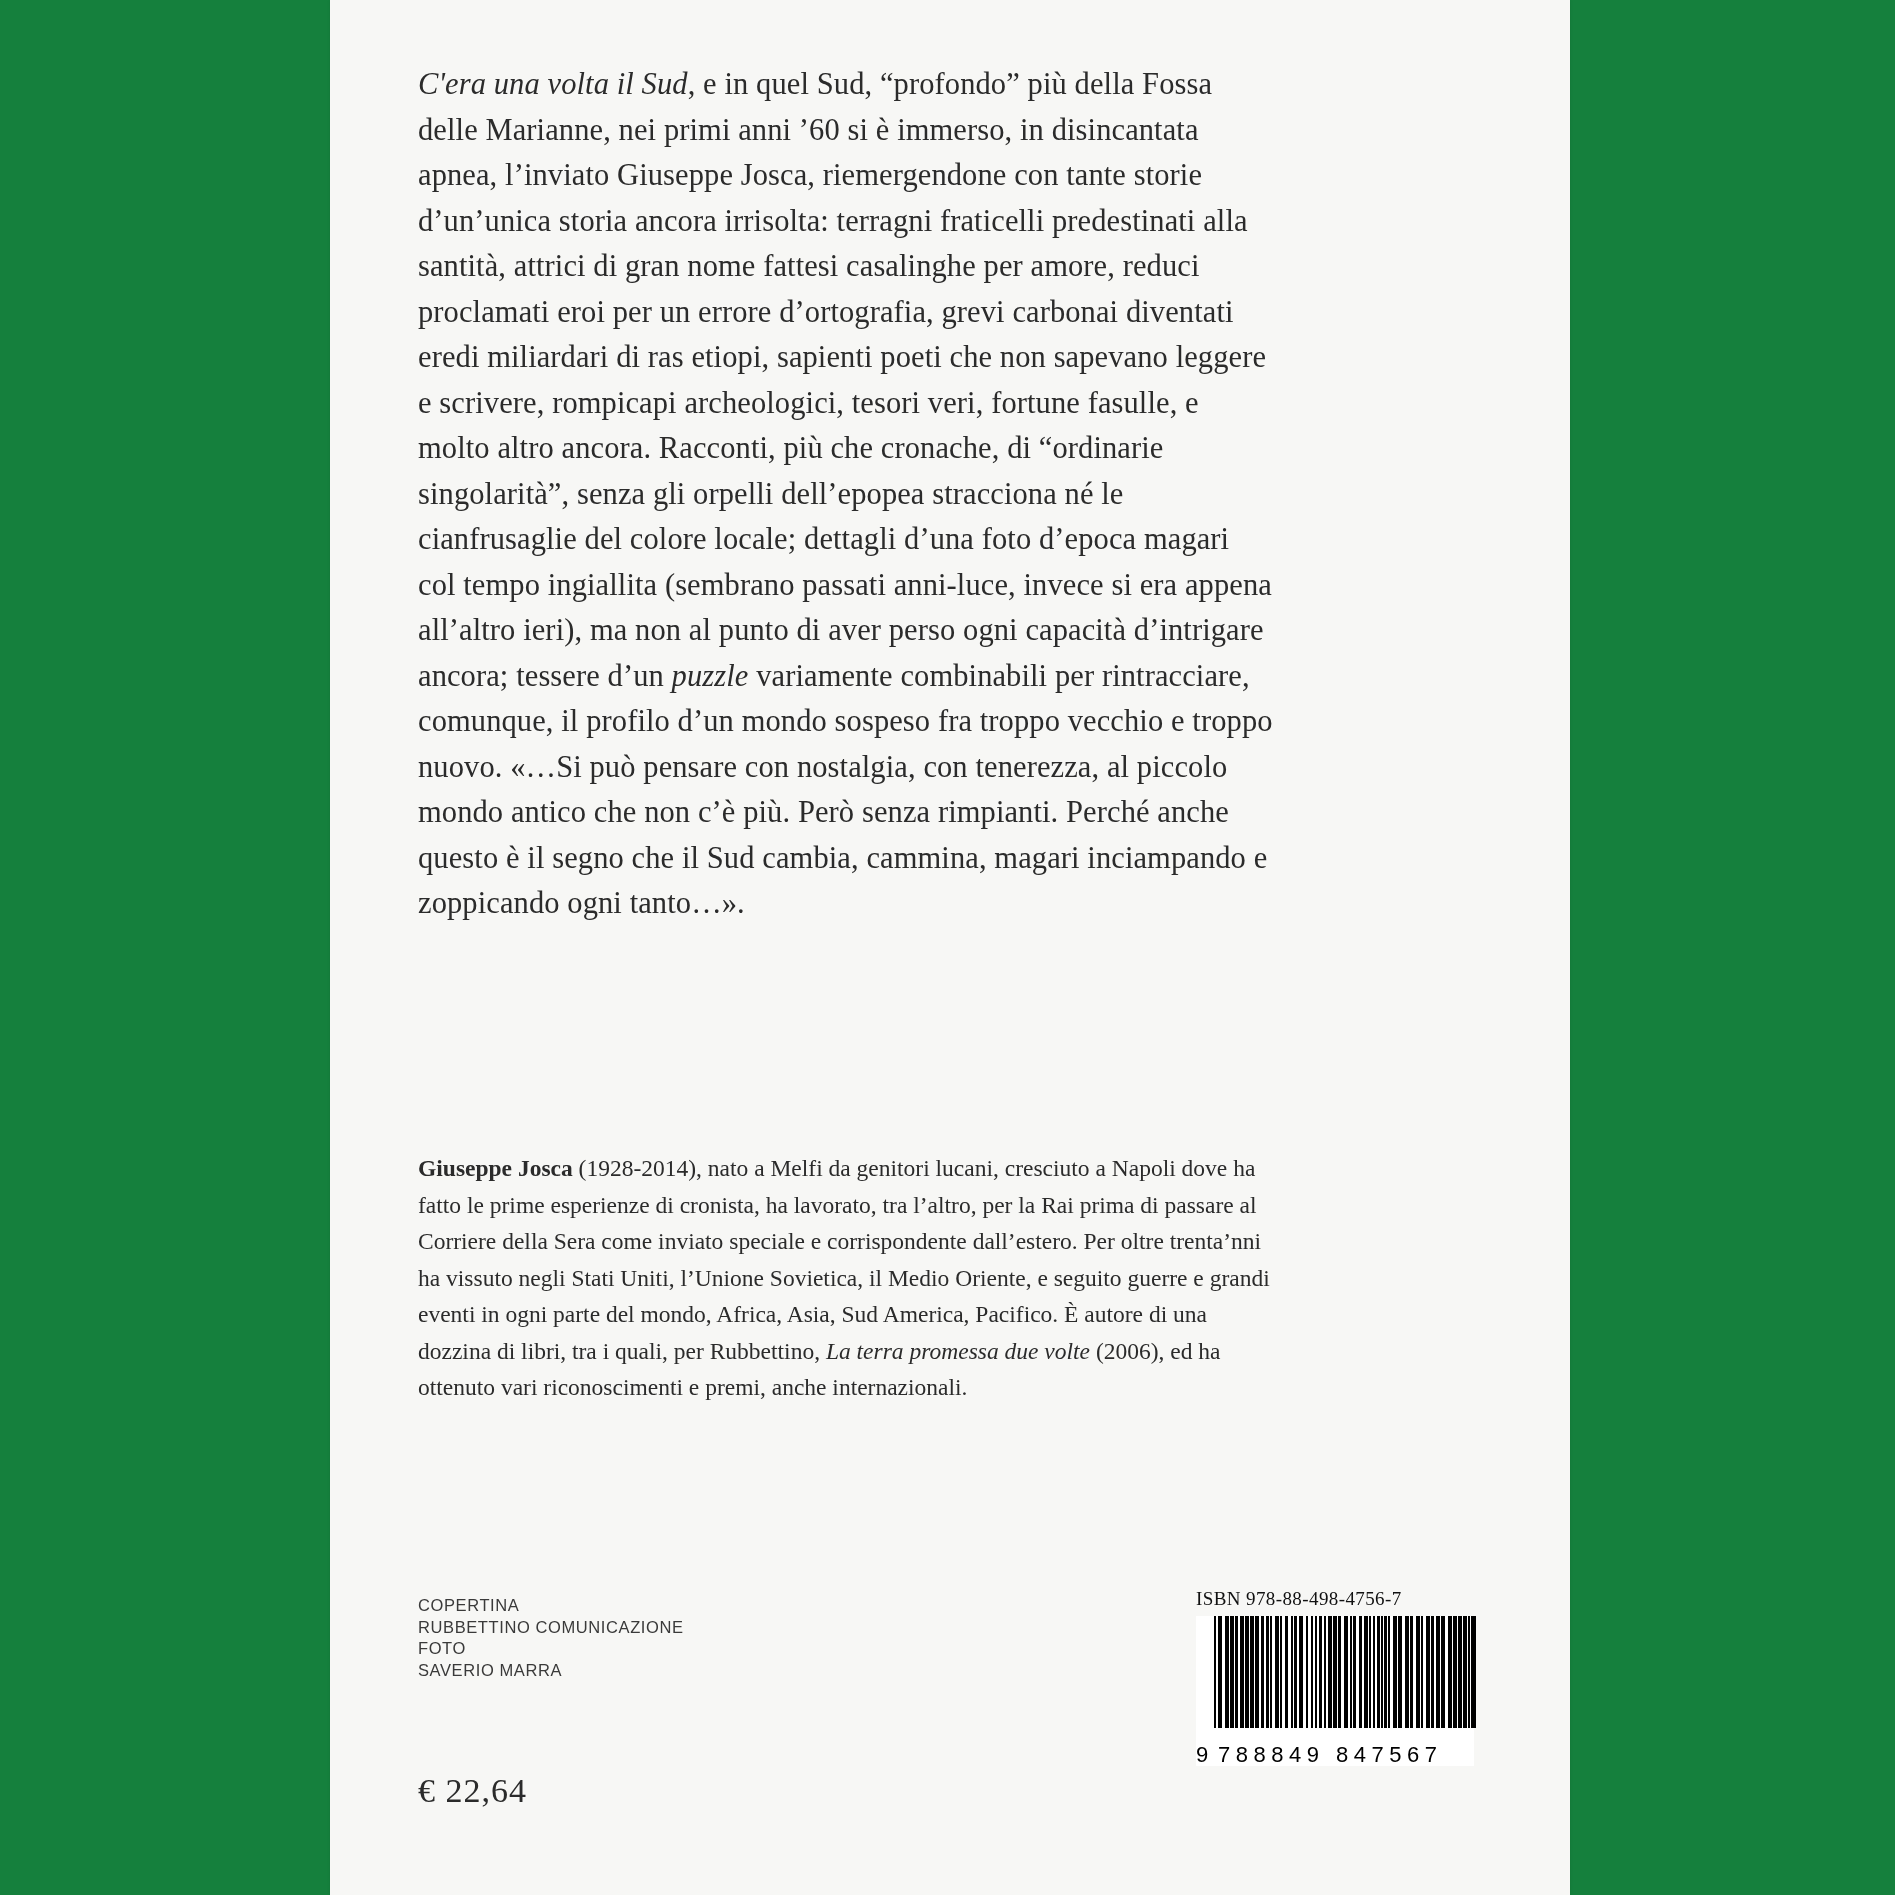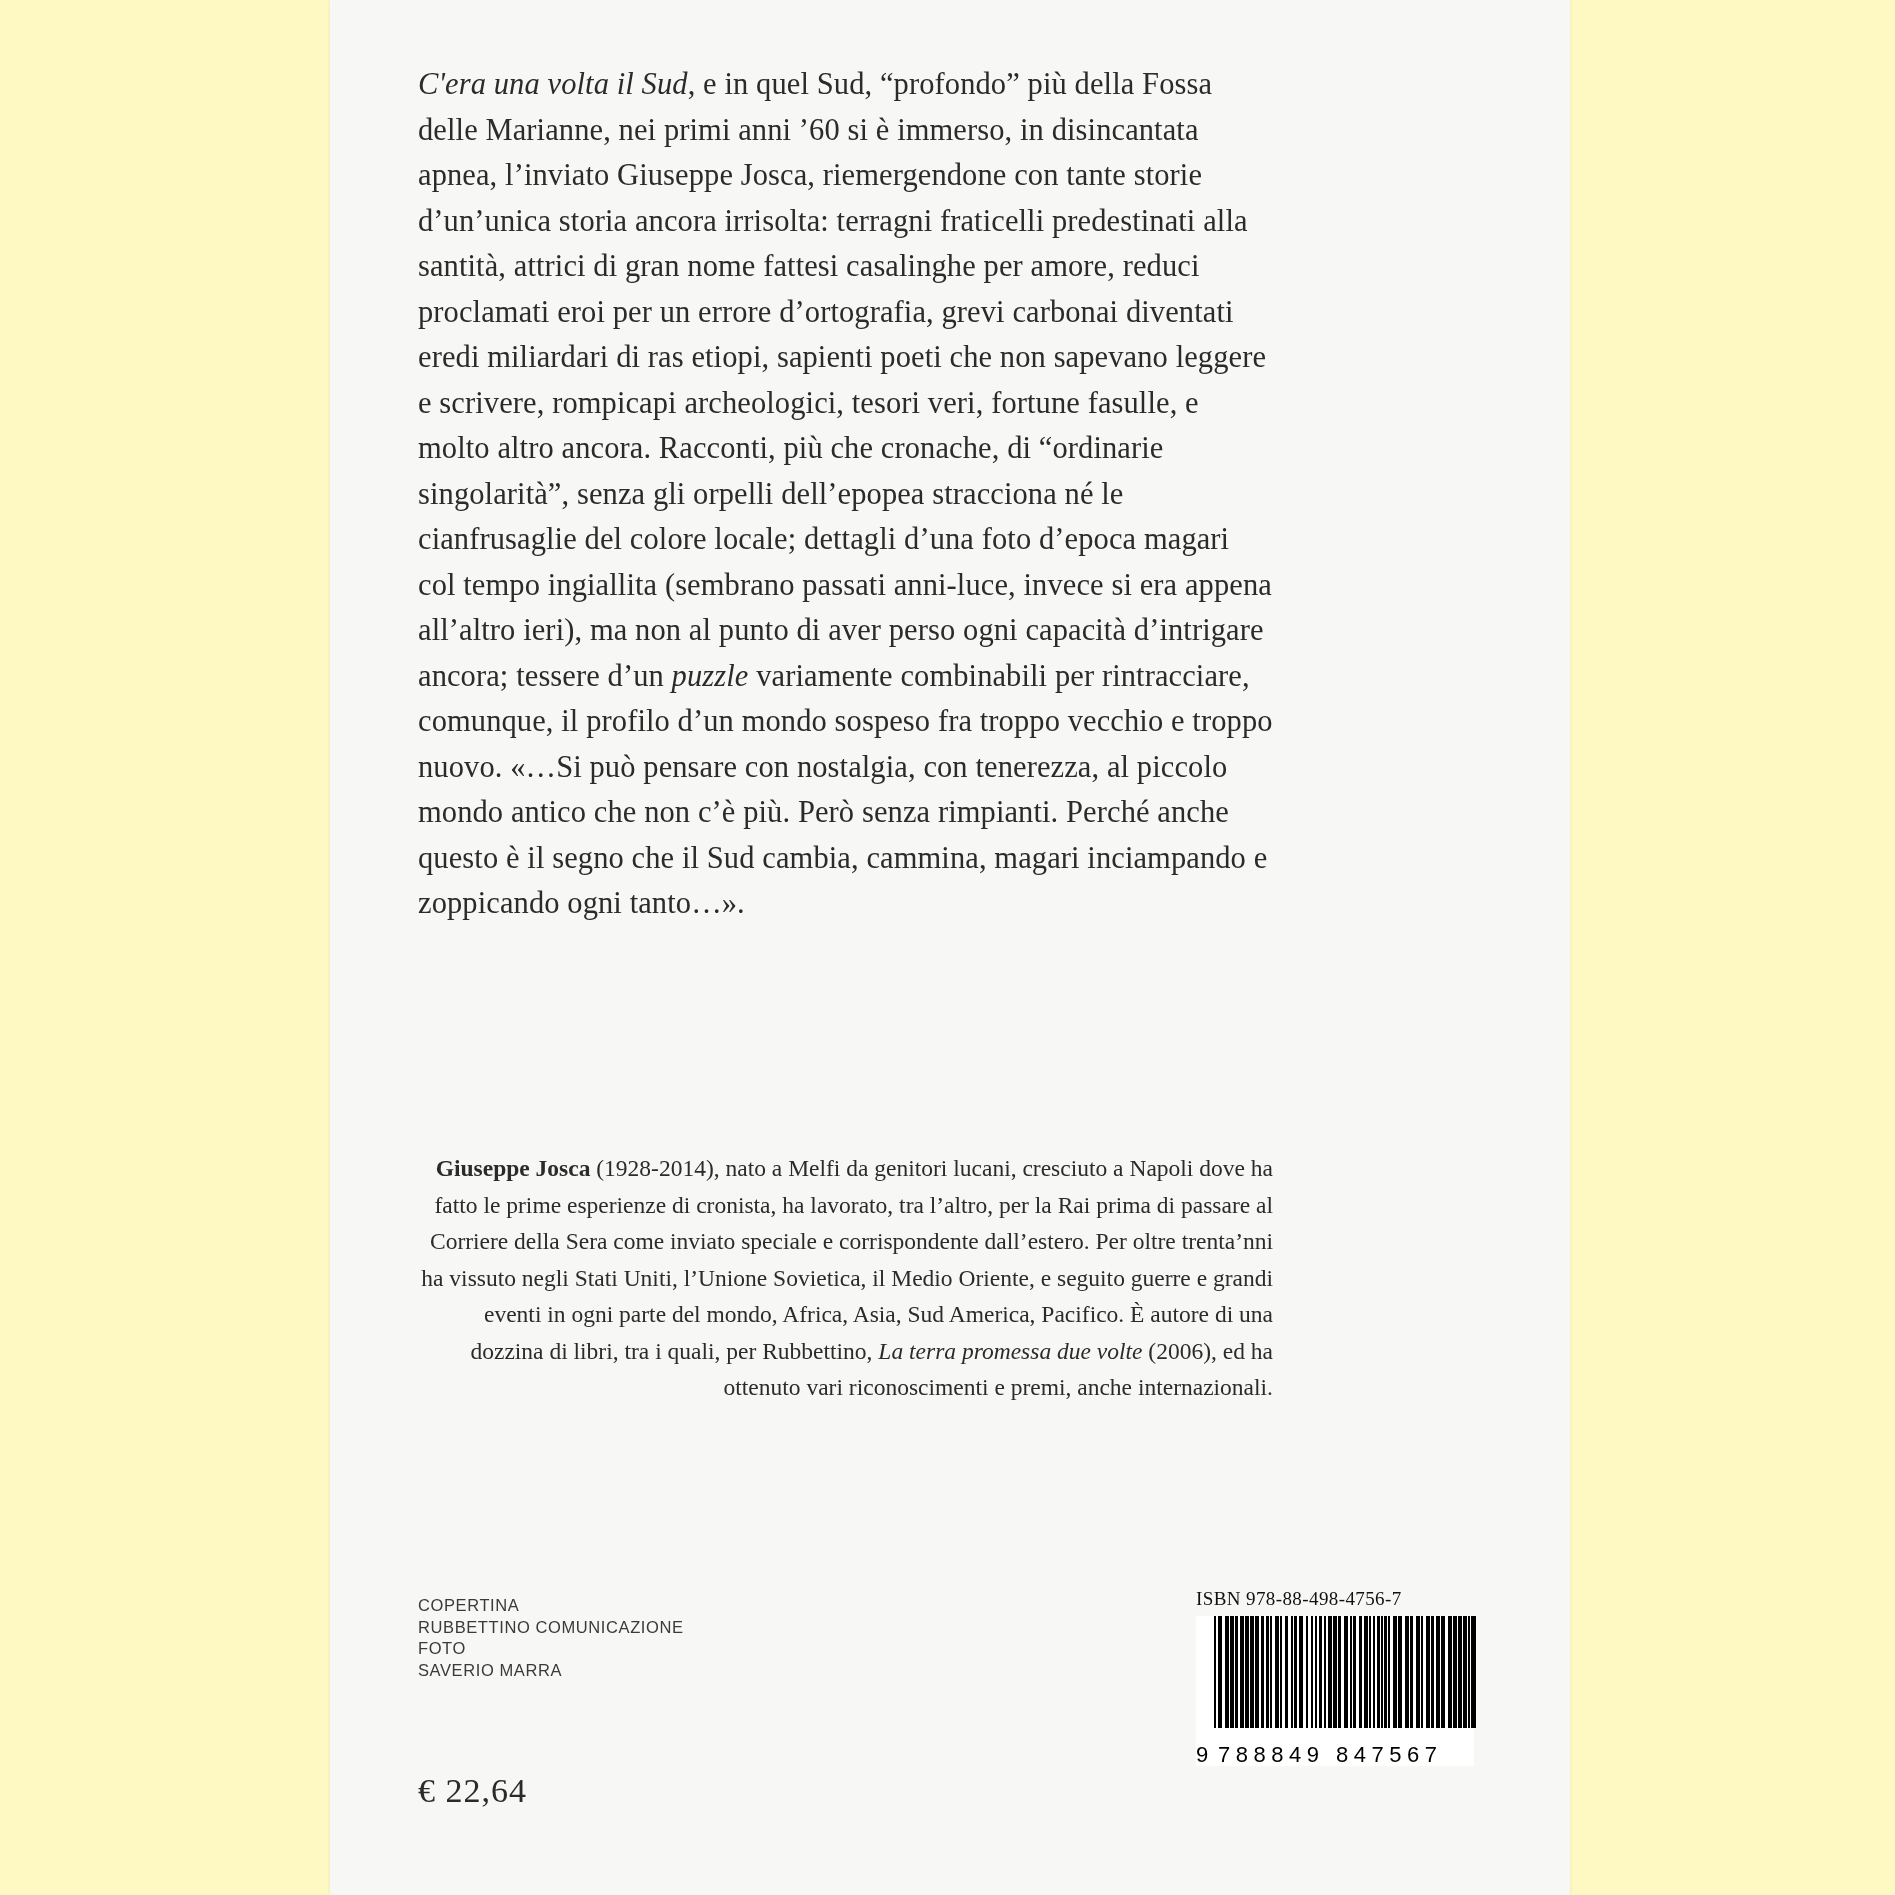--- a/index.html
+++ b/index.html
@@ -12,21 +12,21 @@
     height: 1895px;
     position: relative;
     font-family: "Liberation Serif", serif;
     overflow: hidden;
   }
   
   .page-frame {
     position: absolute;
     left: 0; top: 0;
     width: 1895px; height: 1895px;
-    background: #fef9c3;
+    background: #15803d;
   }
   .book-cover {
     position: absolute;
     left: 330px;
     top: 0;
     width: 1240px;
     height: 1895px;
     background: #f7f7f5;
     box-shadow: 0 0 3px rgba(0,0,0,0.10);
   }
@@ -52,21 +52,21 @@
     font-style: italic;
   }
   .bio {
     position: absolute;
     left: 40px;
     top: 1150px;
     width: 855px;
     font-size: 23.5px;
     line-height: 36.5px;
     color: #2b2b2b;
-    text-align: right;
+    text-align: left;
   }
   .bio b {
     font-weight: bold;
   }
   .bio em {
     font-style: italic;
   }
   .credits {
     position: absolute;
     left: 40px;

